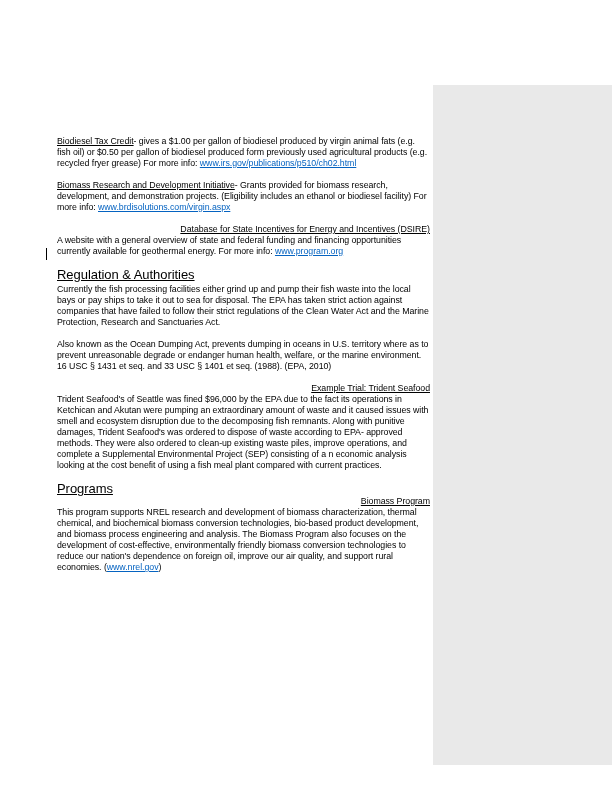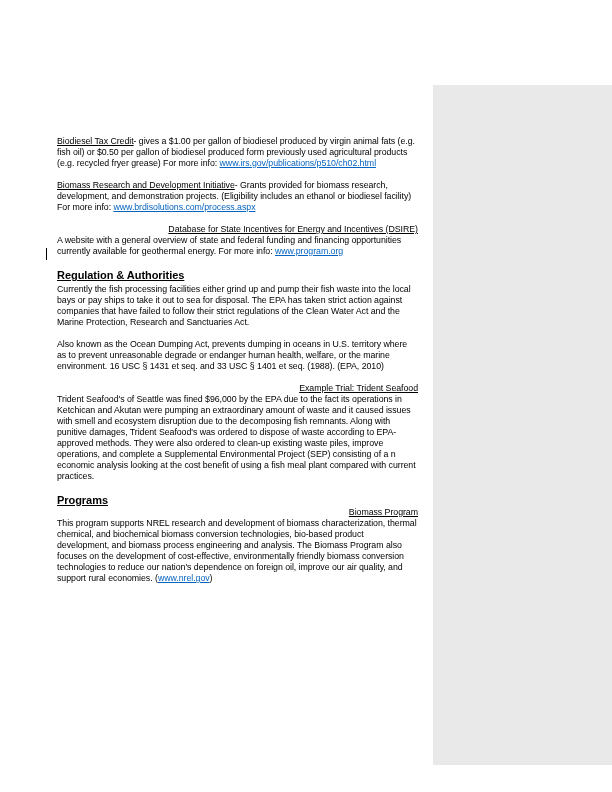--- a/index.html
+++ b/index.html
@@ -29,50 +29,50 @@
   }
   .content {
     position: absolute;
     left: 57px; top: 136px;
     width: 373px;
     font-size: 8.8px;
     line-height: 11px;
     letter-spacing: -0.05px;
     text-align: left;
   }
-  .para { margin: 0 12px 11px 0; }
+  .para { margin: 0 0 11px 0; }
   .u { text-decoration: underline; }
   .block { display: block; text-align: right; }
   .link {
     color: #0563c1;
     text-decoration: underline;
     cursor: pointer;
   }
   h2 {
-    font-size: 11px;
+    font-size: 13px;
     line-height: 14px;
-    font-weight: bold;
+    font-weight: normal;
     text-decoration: underline;
     margin: 0 0 2px 0;
   }
   h2.programs { margin-bottom: 0; }
 </style>
 </head>
 <body>
 
 <div class="page">
 
   <div class="markup-pane"></div>
   <div class="change-bar"></div>
 
   <div class="content">
 
     <p class="para"><span class="u">Biodiesel Tax Credit</span><span>- gives a $1.00 per gallon of biodiesel produced by virgin animal fats (e.g. fish oil) or $0.50 per gallon of biodiesel produced form previously used agricultural products (e.g. recycled fryer grease)  For more info: </span><a class="link">www.irs.gov/publications/p510/ch02.html</a></p>
 
-    <p class="para"><span class="u">Biomass Research and Development Initiative</span><span>- Grants provided for biomass research, development, and demonstration projects.  (Eligibility includes an ethanol or biodiesel facility)  For more info: </span><a class="link">www.brdisolutions.com/process.aspx</a></p>
+    <p class="para"><span class="u">Biomass Research and Development Initiative</span><span>- Grants provided for biomass research, development, and demonstration projects.  (Eligibility includes an ethanol or biodiesel facility)  For more info: </span><a class="link">www.brdisolutions.com/virgin.aspx</a></p>
 
     <p class="para"><span class="u block">Database for State Incentives for Energy and Incentives (DSIRE)</span><span>A website with a general overview of state and federal funding and financing opportunities currently available for geothermal energy.  For more info: </span><a class="link">www.program.org</a></p>
 
     <h2>Regulation &amp; Authorities</h2>
 
     <p class="para">Currently the fish processing facilities either grind up and pump their fish waste into the local bays or pay ships to take it out to sea for disposal.  The EPA has taken strict action against companies that have failed to follow their strict regulations of the Clean Water Act and the Marine Protection, Research and Sanctuaries Act.</p>
 
     <p class="para"></p>
 
     <p class="para"><span>Also known as the Ocean Dumping Act, prevents dumping in oceans in U.S. territory where as to prevent unreasonable degrade or endanger human health, welfare, or the marine environment. 16 USC § 1431 et seq. and 33 USC § 1401 et seq. (1988). (EPA, 2010)</span></p>

